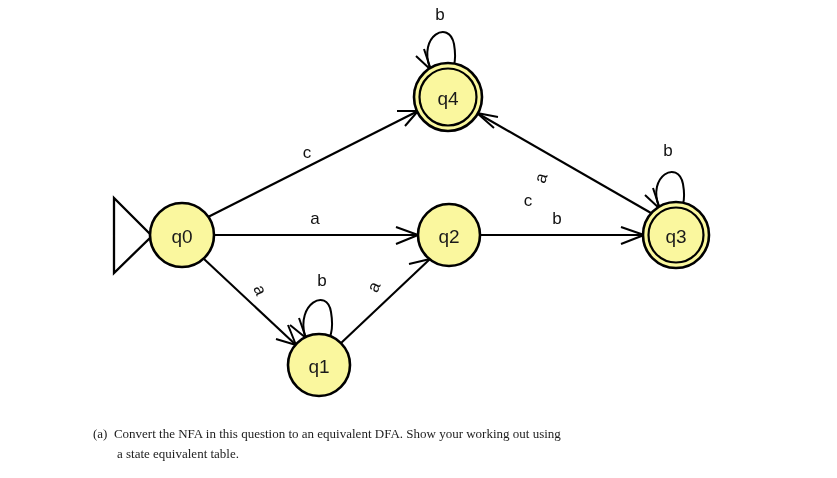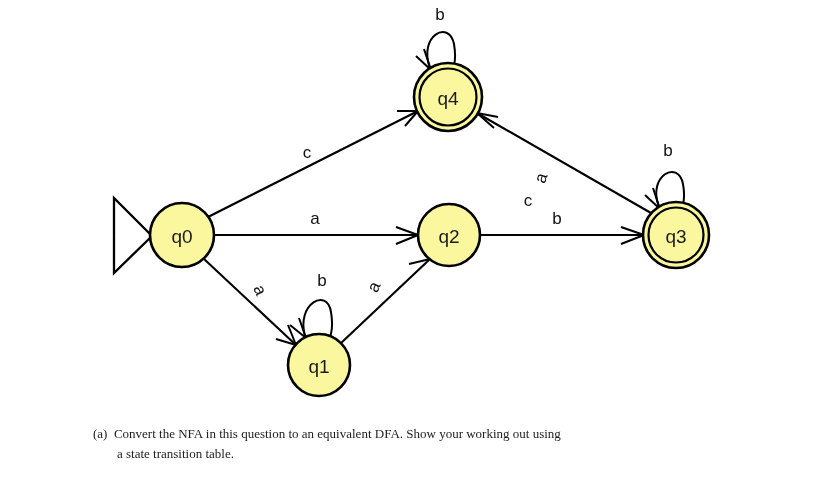--- a/index.html
+++ b/index.html
@@ -193,16 +193,16 @@
     <text class="edge-label" x="528" y="200">c</text>
 
     <text class="edge-label" x="668" y="150">b</text>
 
     <text class="edge-label" x="440" y="14">b</text>
 
   </svg>
 
   <div id="caption-block">
     <span class="caption-line">(a)  Convert the NFA in this question to an equivalent DFA. Show your working out using</span>
-    <span class="caption-line indented">a state transition table.</span>
+    <span class="caption-line indented">a state equivalent table.</span>
   </div>
 
 </div>
 
 </body></html>

